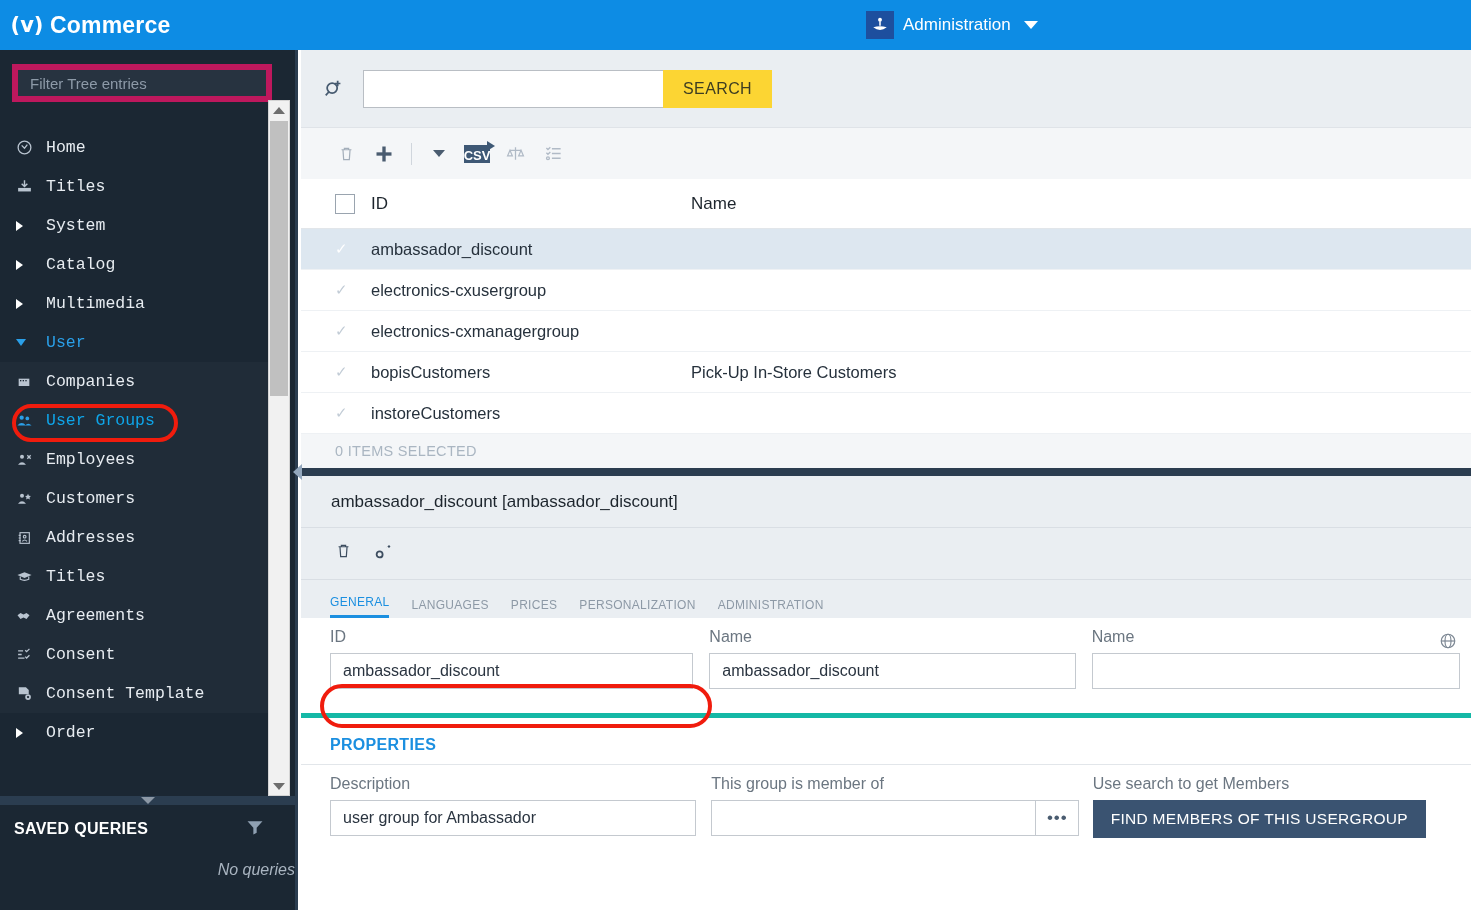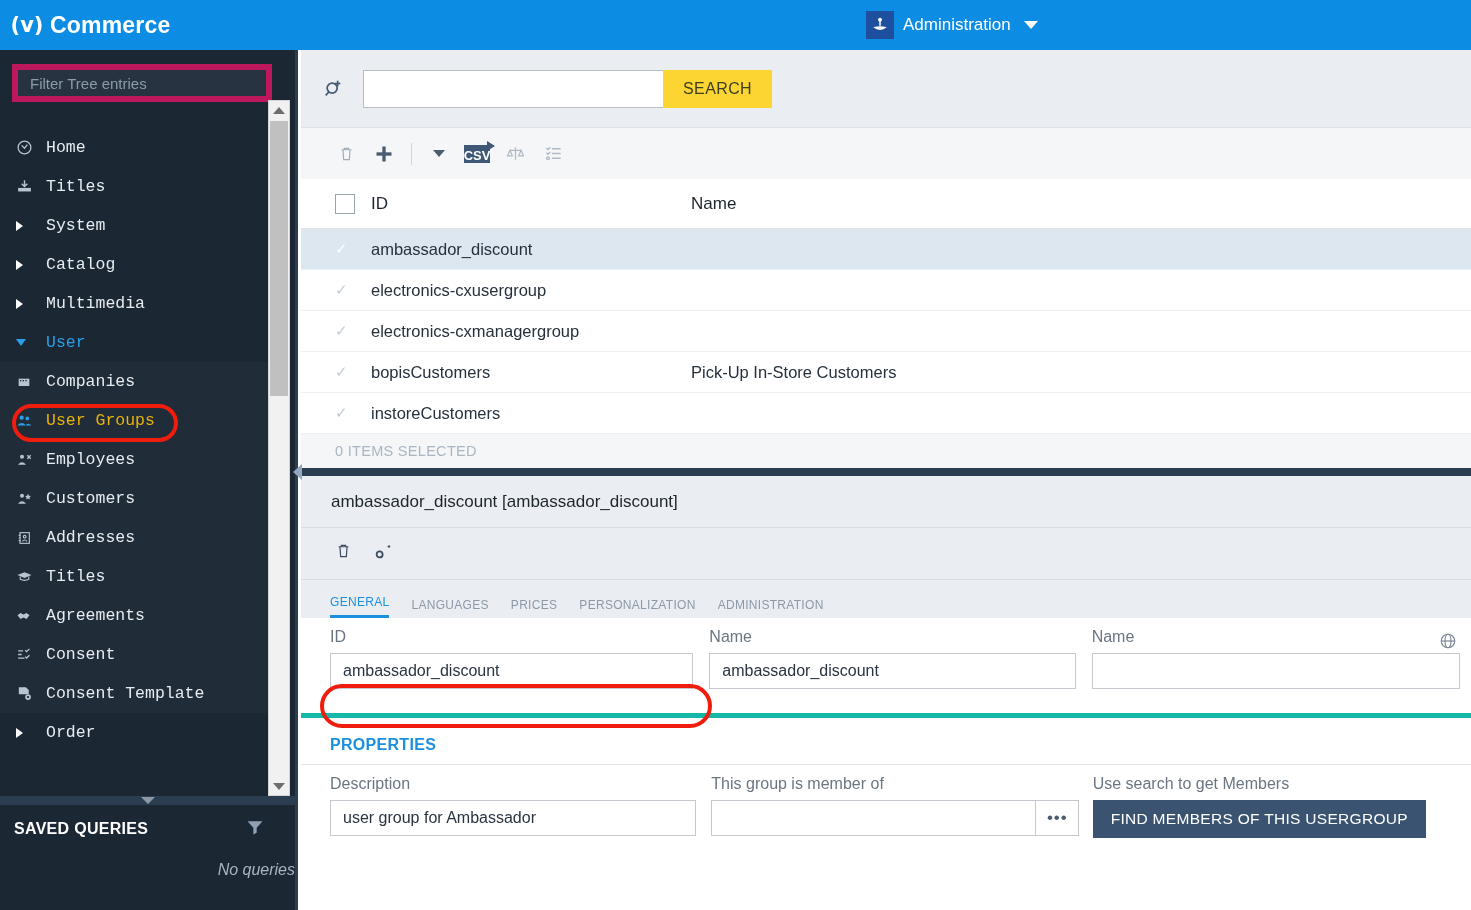--- a/index.html
+++ b/index.html
@@ -77,21 +77,21 @@
     cursor: pointer; white-space: nowrap;
   }
   .tree-item .ico {
     width: 24px; display: inline-flex;
     align-items: center; justify-content: flex-start;
     color: #b9c4d0; font-size: 15px;
   }
   .tree-item.child { background: #202c38; }
   .tree-item.expanded { color: #2a9fe8; }
   .tree-item.expanded .ico { color: #2a9fe8; }
-  .tree-item.selected-hl { background: #202c38; color: #eab308; }
+  .tree-item.selected-hl { background: #202c38; color: #0ea5e9; }
   .tree-item.selected-hl .ico { color: #2a9fe8; }
   .tri-right {
     width: 0; height: 0;
     border-top: 5px solid transparent;
     border-bottom: 5px solid transparent;
     border-left: 7px solid #ffffff;
   }
   .tri-down {
     width: 0; height: 0;
     border-left: 5px solid transparent;

